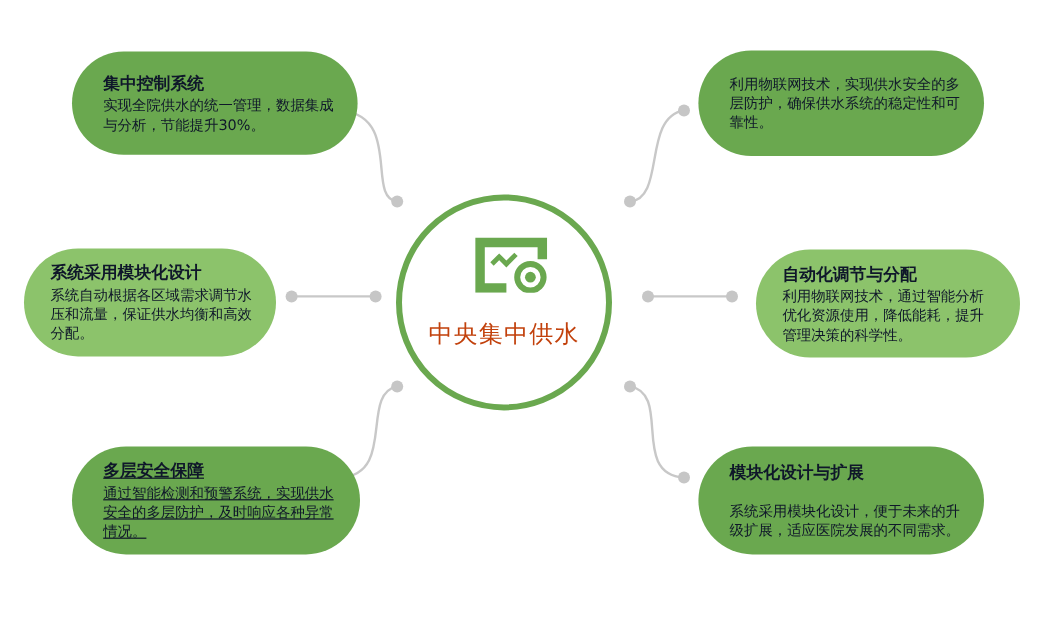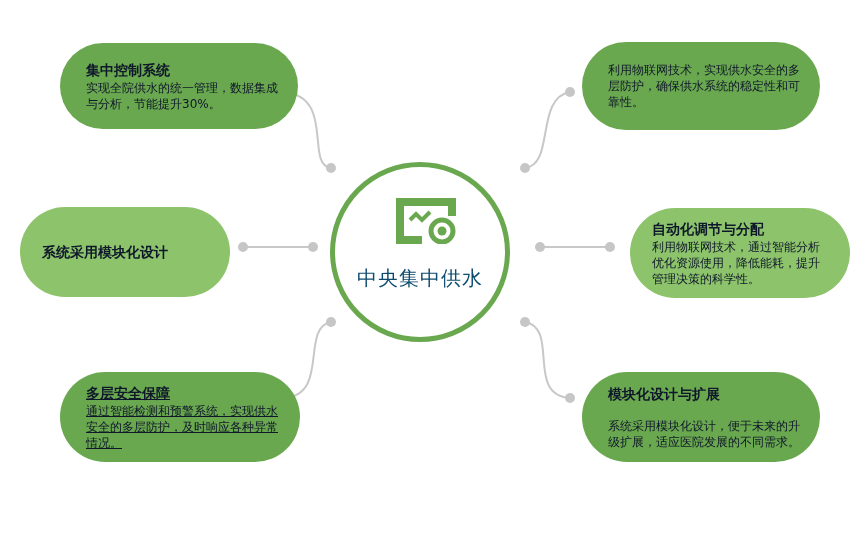--- a/index.html
+++ b/index.html
@@ -19,21 +19,21 @@
   .pill-title { font-size: 14px; font-weight: bold; line-height: 18px; margin-bottom: 1px; }
   .pill-desc { font-size: 12px; line-height: 16px; }
   .hub {
     position: absolute; left: 330px; top: 162px; width: 180px; height: 180px;
     border: 5px solid #6aa84f; border-radius: 50%; box-sizing: border-box;
     background: #ffffff;
   }
   .hub-icon { position: absolute; left: 61px; top: 31px; width: 60px; height: 46px; }
   .hub-label {
     position: absolute; left: 0; right: 0; top: 98px; text-align: center;
-    font-size: 20px; color: #0c4a6e; letter-spacing: 1px;
+    font-size: 20px; color: #c2410c; letter-spacing: 1px;
   }
 </style>
 </head>
 <body>
 
 <svg class="connectors" viewBox="0 0 868 534">
   <g fill="none" stroke="#c8c8c8" stroke-width="2">
     <path d="M285 92 C 335 98, 305 165, 331 168"></path>
     <path d="M570 92 C 535 98, 555 165, 525 168"></path>
     <path d="M243 247 L 313 247"></path>
@@ -72,20 +72,21 @@
   <div class="pill-title">集中控制系统</div>
   <div class="pill-desc">实现全院供水的统一管理，数据集成与分析，节能提升30%。</div>
 </div>
 
 <div class="pill dark" style="left:582px; top:42px; width:238px; height:88px;">
   <div class="pill-desc">利用物联网技术，实现供水安全的多层防护，确保供水系统的稳定性和可靠性。</div>
 </div>
 
 <div class="pill light" style="left:20px; top:207px; width:210px; height:90px; padding-left:22px;">
   <div class="pill-title">系统采用模块化设计</div>
+  <div class="pill-desc">系统自动根据各区域需求调节水压和流量，保证供水均衡和高效分配。</div>
 </div>
 
 <div class="pill light" style="left:630px; top:208px; width:220px; height:90px; padding-left:22px;">
   <div class="pill-title">自动化调节与分配</div>
   <div class="pill-desc">利用物联网技术，通过智能分析优化资源使用，降低能耗，提升管理决策的科学性。</div>
 </div>
 
 <div class="pill dark" style="left:60px; top:372px; width:240px; height:90px;text-decoration:underline;">
   <div class="pill-title">多层安全保障</div>
   <div class="pill-desc">通过智能检测和预警系统，实现供水安全的多层防护，及时响应各种异常情况。</div>

